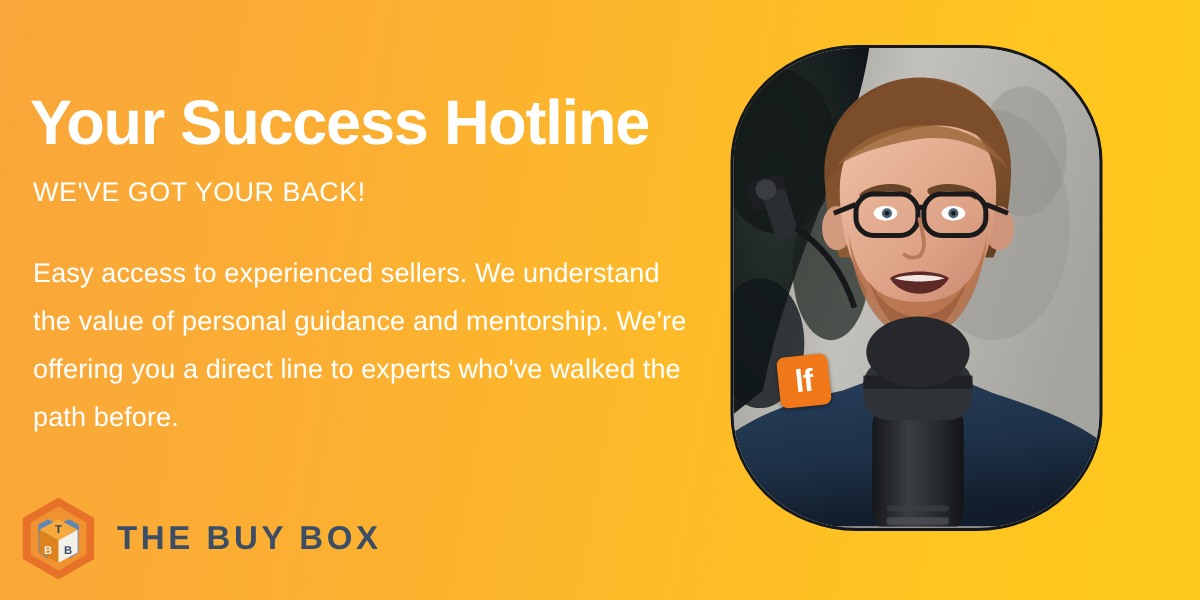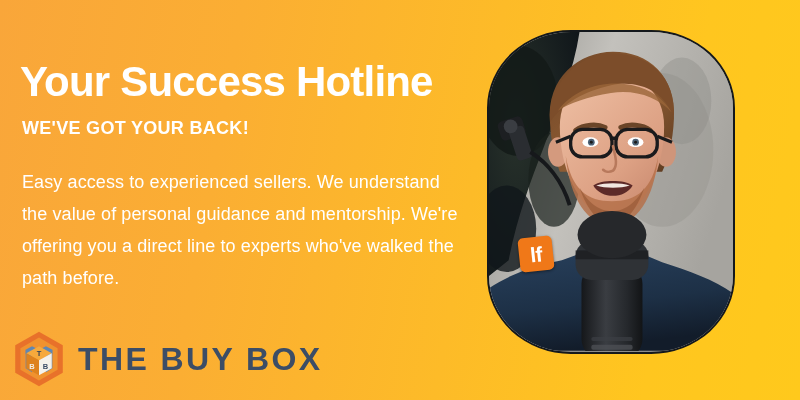--- a/index.html
+++ b/index.html
@@ -39,21 +39,21 @@
     font-weight: bold;
     color: #ffffff;
     letter-spacing: -0.8px;
     white-space: nowrap;
   }
 
   #subhead {
     margin: 8px 0 0 2px;
     font-size: 18px;
     line-height: 24px;
-    font-weight: bold;
+    font-weight: normal;
     color: #ffffff;
     letter-spacing: 0.3px;
   }
 
   #bodycopy {
     margin: 26px 0 0 2px;
     font-size: 18px;
     line-height: 32px;
     font-weight: normal;
     color: #ffffff;
@@ -72,21 +72,21 @@
   }
 
   #logo-mark {
     width: 58px;
     height: 58px;
     flex: 0 0 auto;
     display: block;
   }
 
   #logo-wordmark {
-    font-size: 32px;
+    font-size: 22px;
     font-weight: bold;
     color: #3c4d66;
     letter-spacing: 2.4px;
     line-height: 1;
     white-space: nowrap;
   }
 
   
   #portrait {
     position: absolute;

